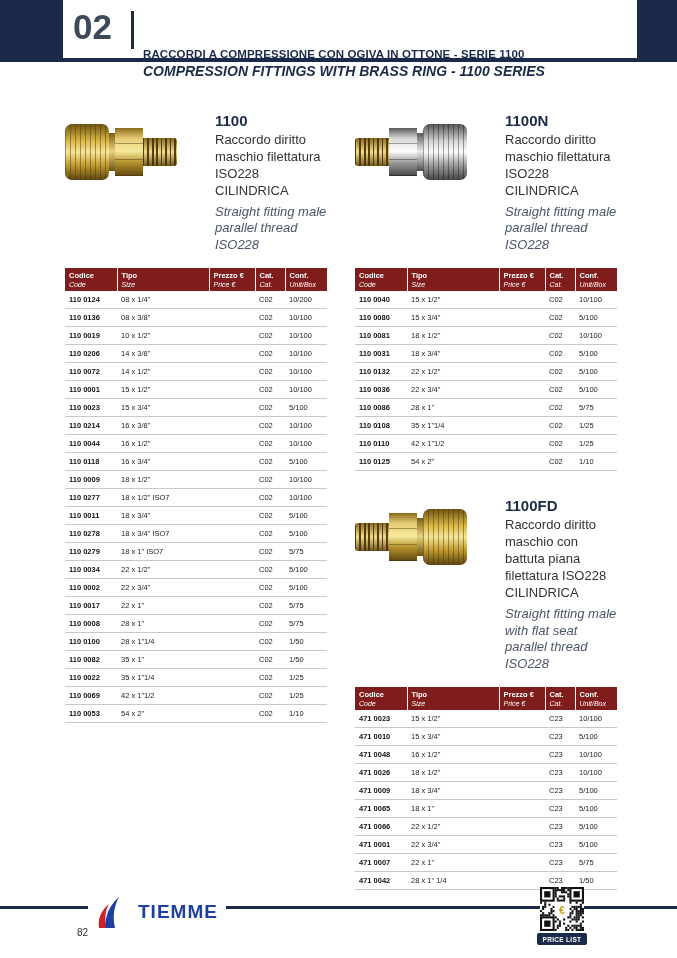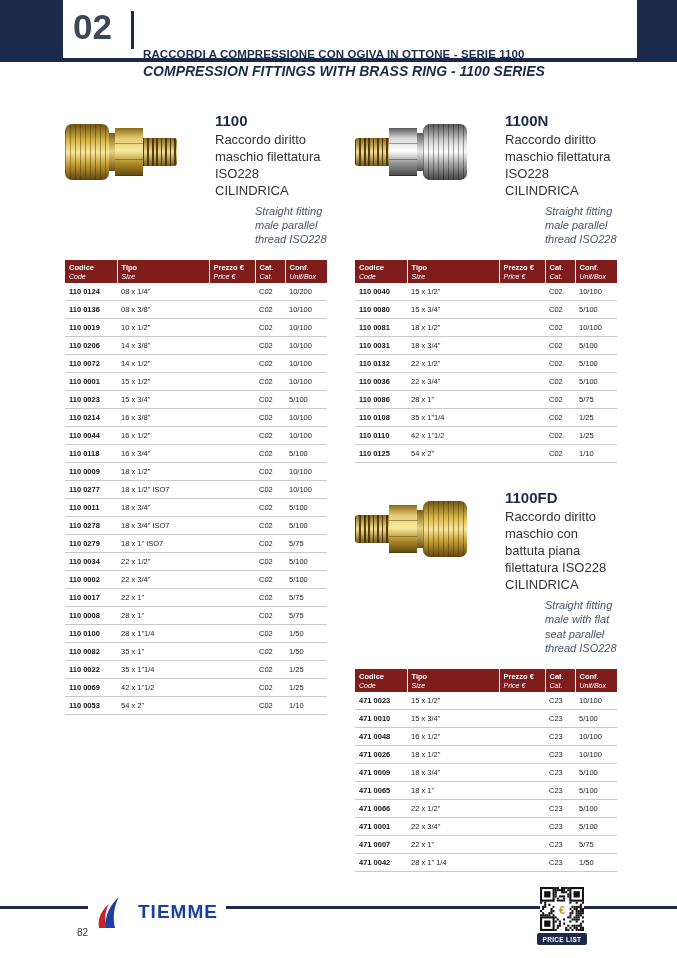--- a/index.html
+++ b/index.html
@@ -21,21 +21,21 @@
   
   .col { position:absolute; width:262px; }
   .col-left  { left:65px;  top:112px; }
   .col-right { left:355px; top:112px; }
 
   .product-head { display:flex; gap:28px; margin-bottom:14px; }
   .product-img { flex:none; }
   .product-info { width:128px; }
   .product-name { font-size:15px; font-weight:bold; color:#1b2a4a; margin-bottom:3px; }
   .product-desc { font-size:13px; color:#333; line-height:1.3; }
-  .product-desc-en { font-size:11px; font-style:italic; color:#4a5568; line-height:1.3; margin-top:4px;margin-left:40px; }
+  .product-desc-en { font-size:13px; font-style:italic; color:#4a5568; line-height:1.3; margin-top:4px; }
   .spacer-fd { height:26px; }
 
   
   .fitting { display:flex; align-items:center; width:122px; height:80px; }
   .part { flex:none; }
   .p-nut { width:44px; height:56px; border-radius:7px;
     background:
       repeating-linear-gradient(90deg, rgba(70,50,5,.45) 0 1px, rgba(0,0,0,0) 1px 5px),
       linear-gradient(180deg,#6f5413,#d9b847 30%,#f6e69a 50%,#c69f33 72%,#5e4610); }
   .p-collar { width:6px; height:38px;

